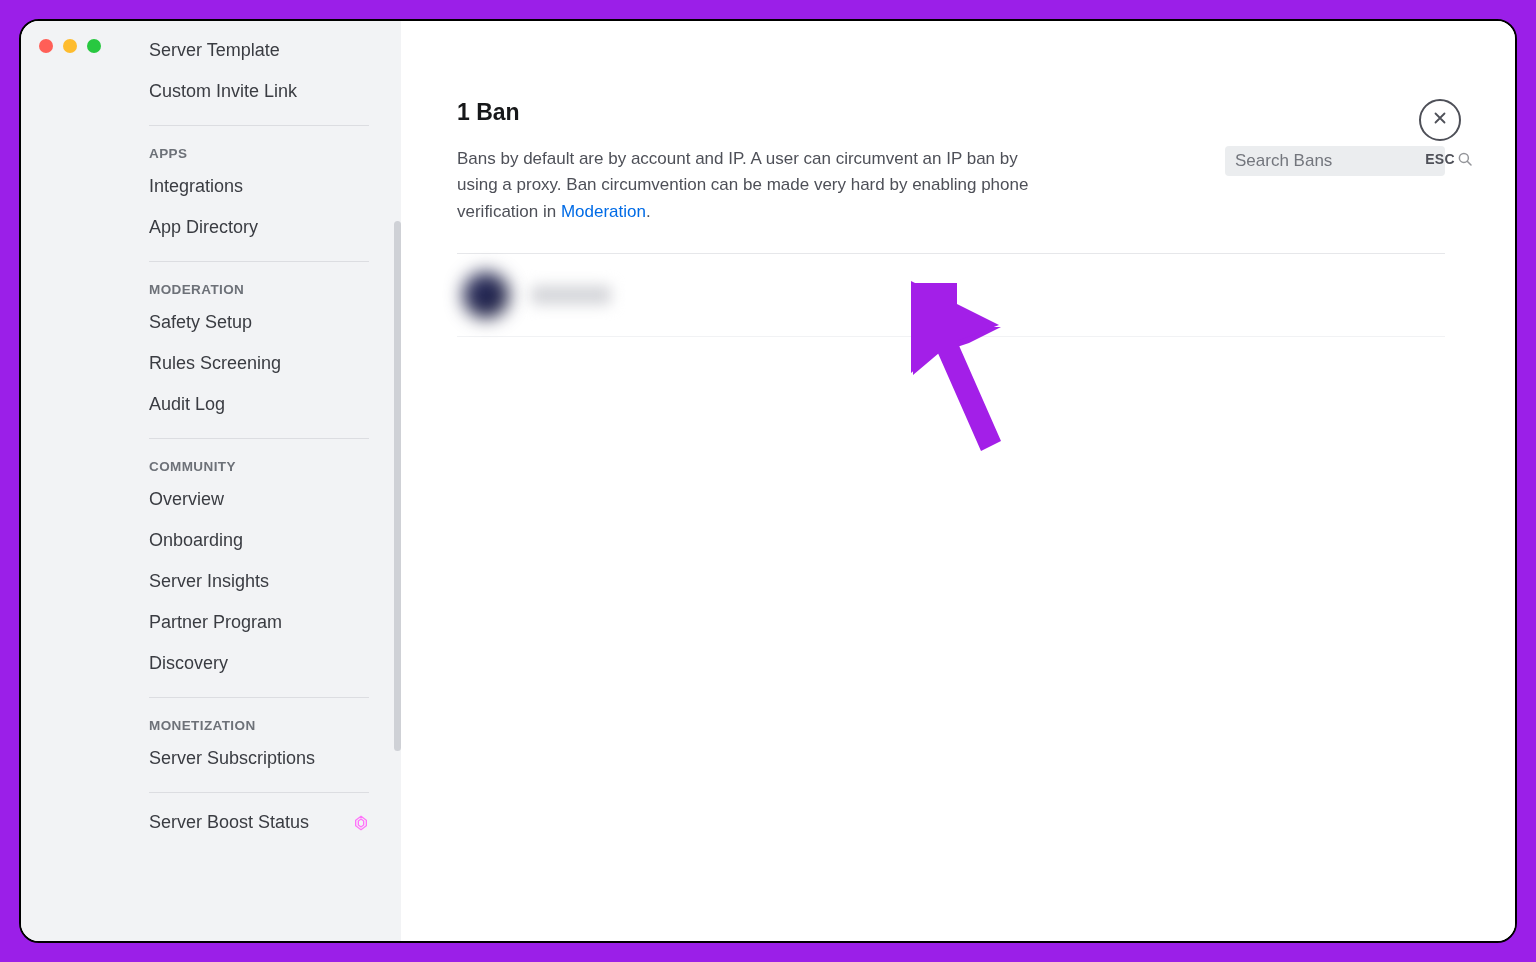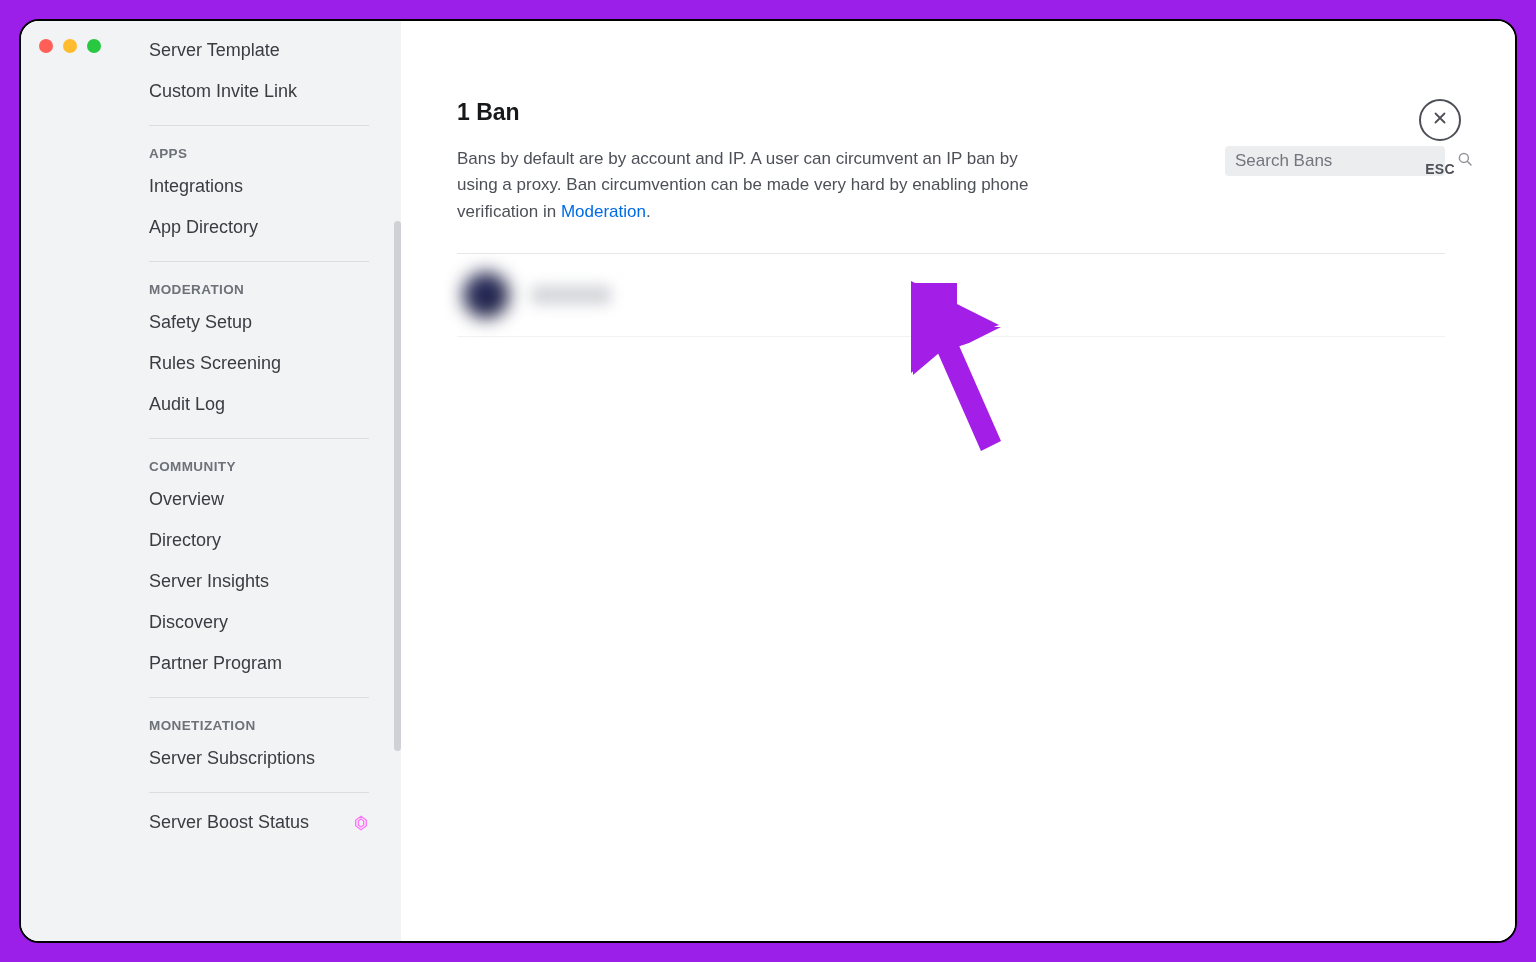--- a/index.html
+++ b/index.html
@@ -162,21 +162,21 @@
     filter: blur(7px);
   }
   
   .close-area {
     position: absolute;
     top: 78px;
     right: 54px;
     display: flex;
     flex-direction: column;
     align-items: center;
-    gap: 20px;
+    gap: 10px;
   }
   .close-btn {
     width: 42px; height: 42px;
     border: 2px solid #4e5058;
     border-radius: 50%;
     display: flex; align-items: center; justify-content: center;
     color: #4e5058;
     cursor: pointer;
     background: #fff;
   }
@@ -235,30 +235,30 @@
       <div class="side-item">
         <span>Audit Log</span>
       </div>
 
       <hr class="section-divider">
       <div class="section-heading">COMMUNITY</div>
       <div class="side-item">
         <span>Overview</span>
       </div>
       <div class="side-item">
-        <span>Directory</span>
+        <span>Onboarding</span>
       </div>
       <div class="side-item">
         <span>Server Insights</span>
       </div>
       <div class="side-item">
+        <span>Partner Program</span>
+      </div>
+      <div class="side-item">
         <span>Discovery</span>
-      </div>
-      <div class="side-item">
-        <span>Partner Program</span>
       </div>
 
       <hr class="section-divider">
       <div class="section-heading">MONETIZATION</div>
       <div class="side-item">
         <span>Server Subscriptions</span>
       </div>
 
       <hr class="section-divider">
       <div class="side-item">

